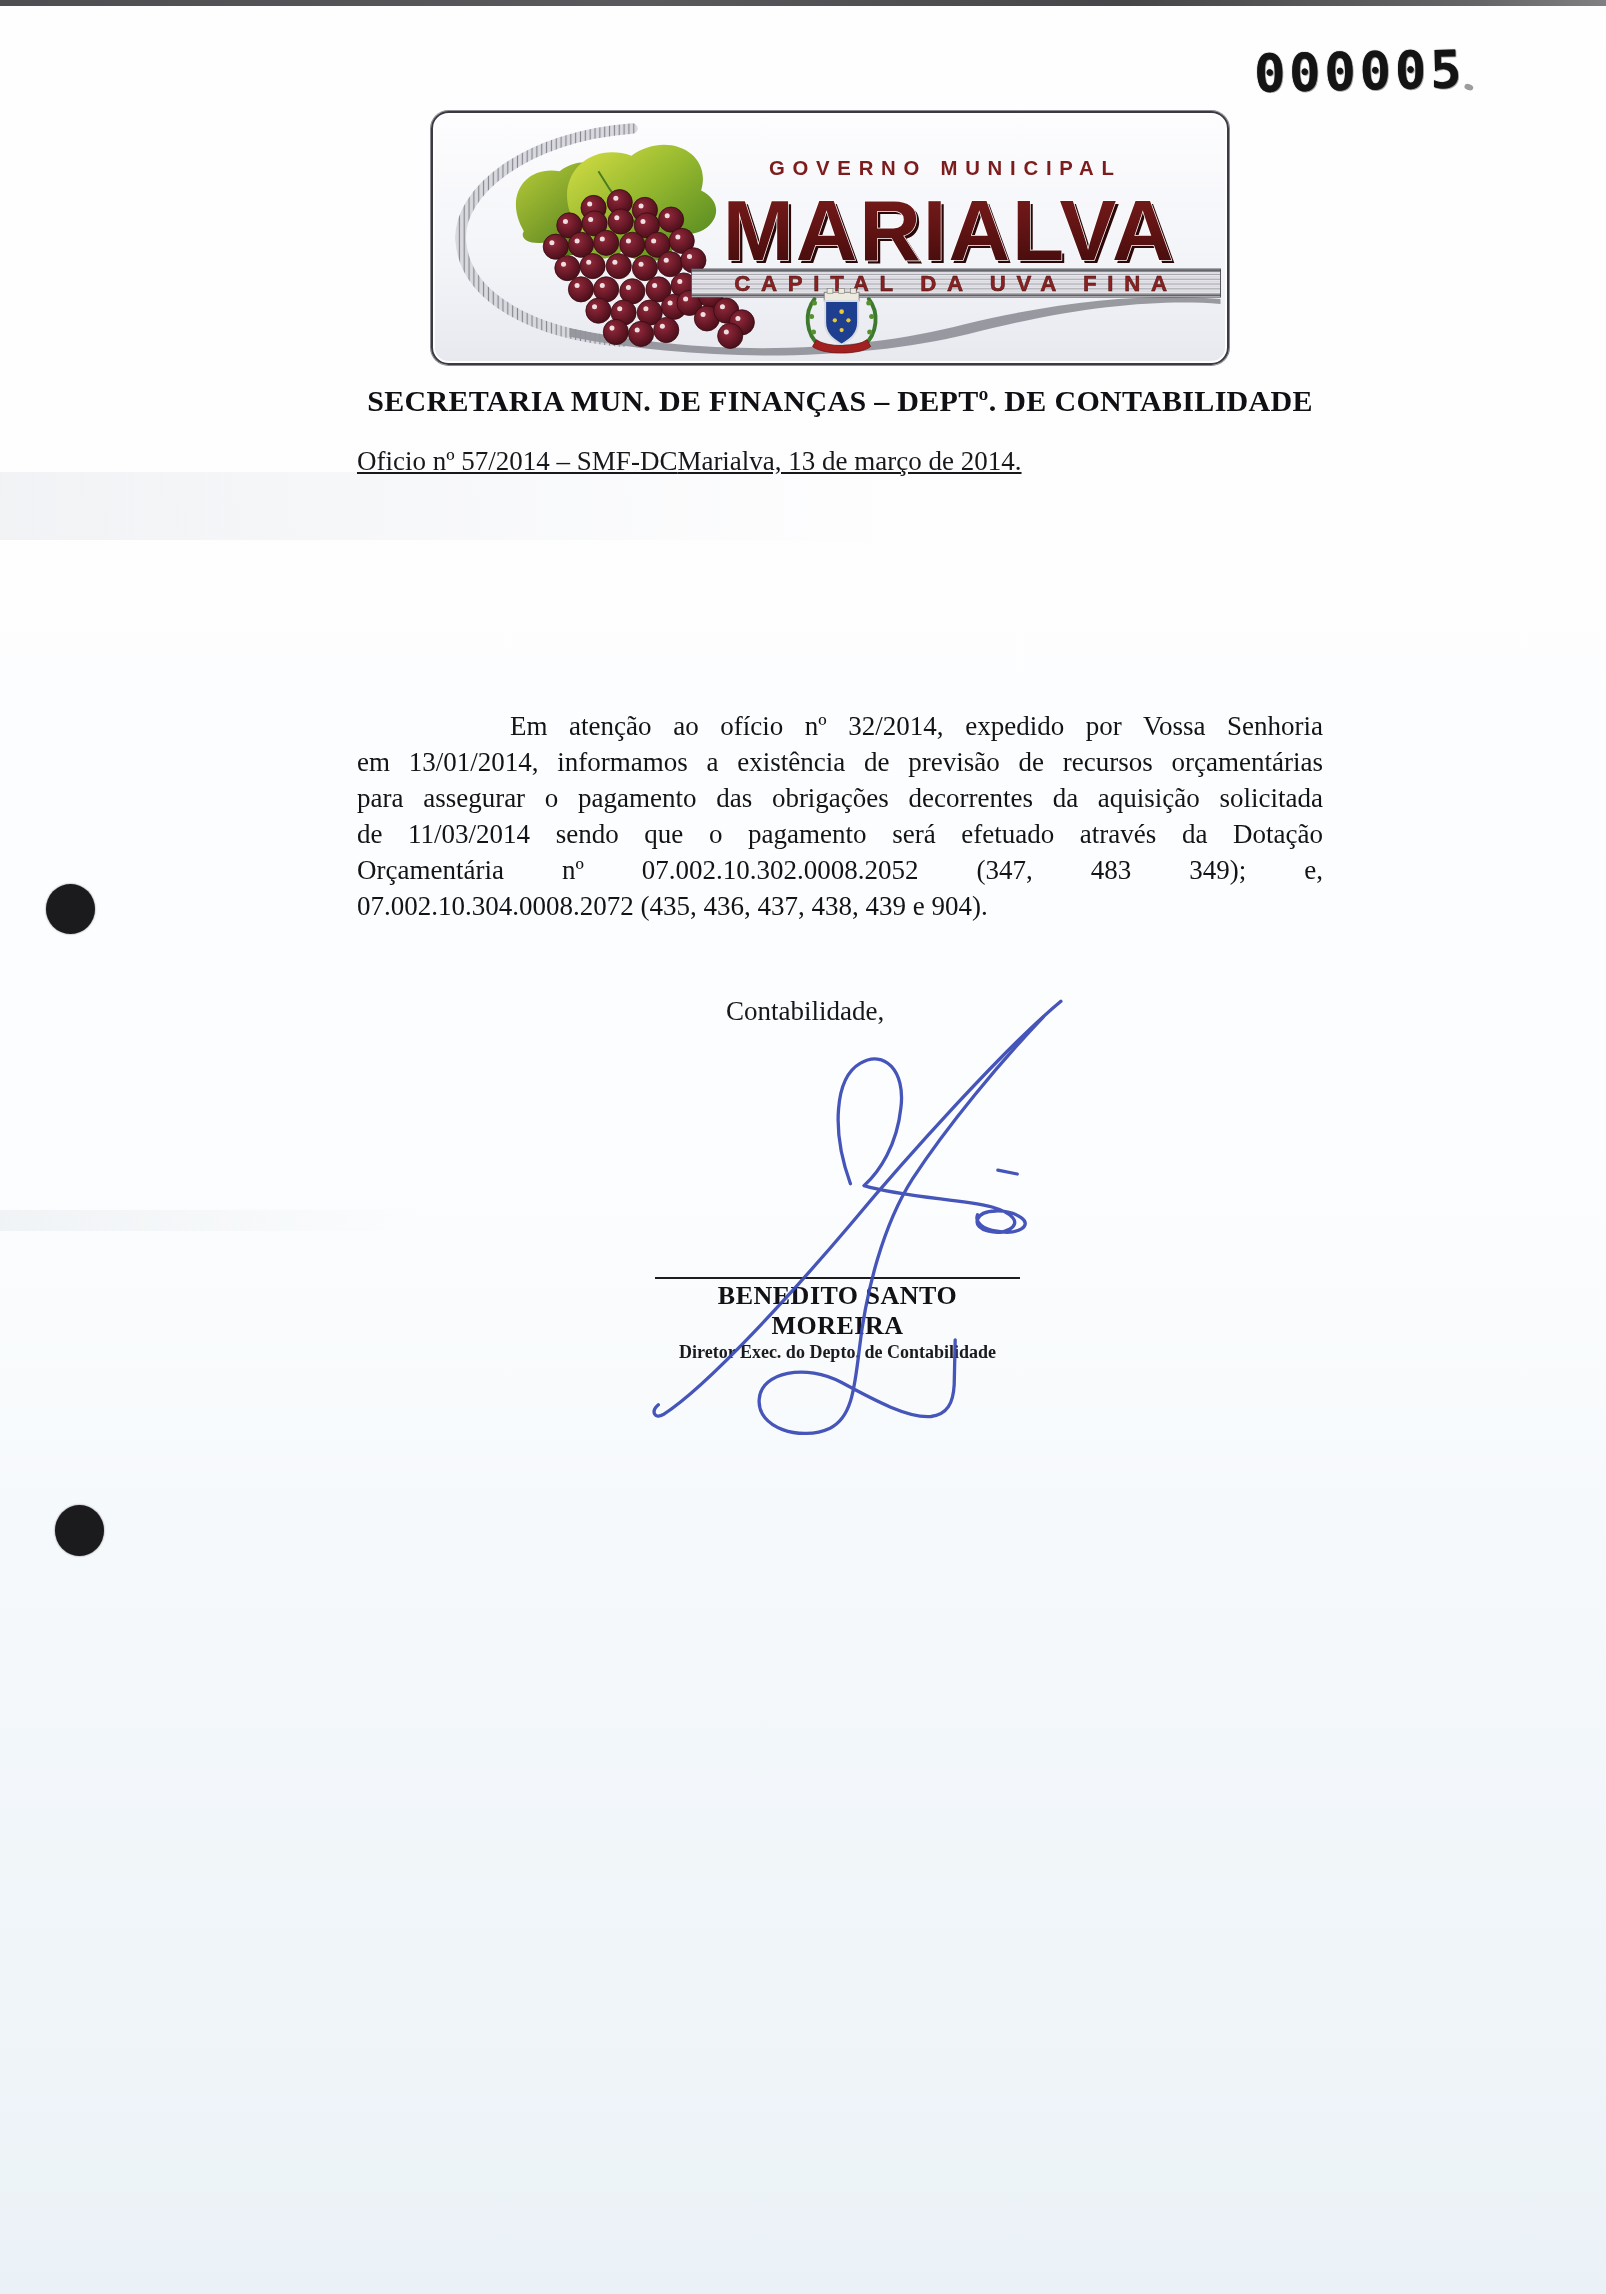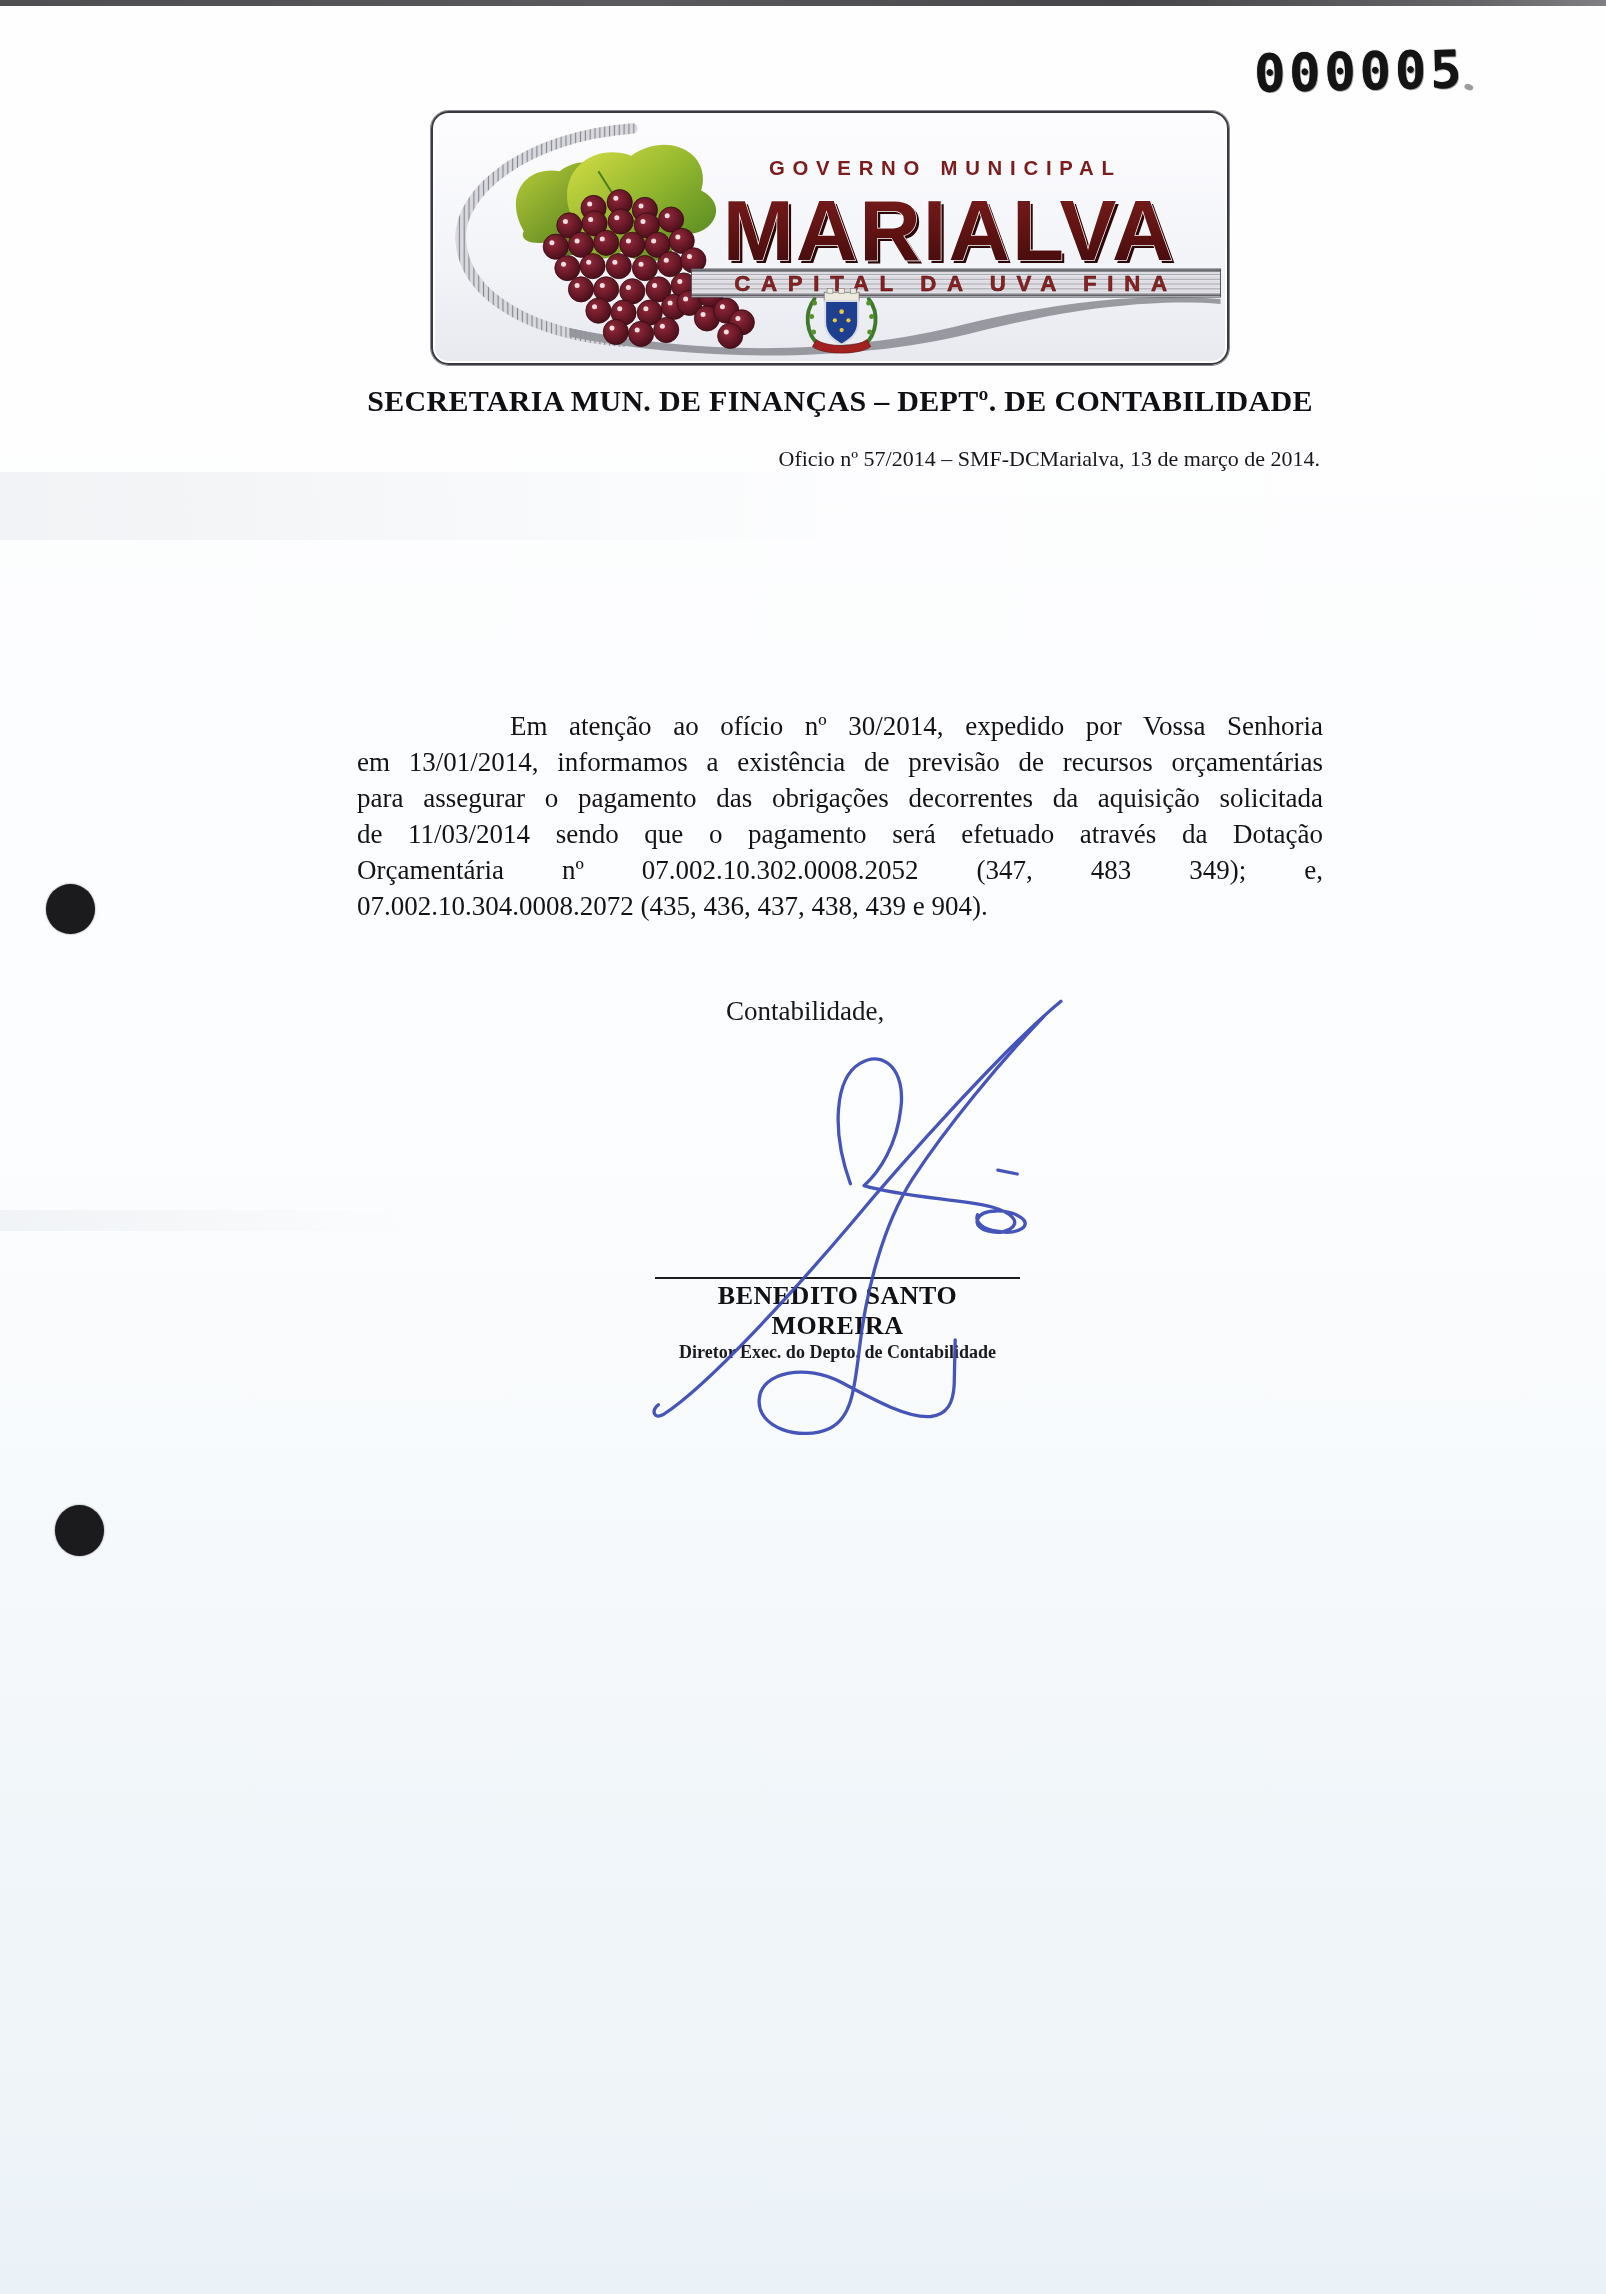--- a/index.html
+++ b/index.html
@@ -42,22 +42,22 @@
     box-shadow:inset 0 0 0 1.9px #ffffff, 0 0 0 1px #8a8a90;
   }
   .logo-box svg{position:absolute;left:0;top:0;}
   .doc-title{
     position:absolute;left:357px;top:384px;width:966px;
     text-align:center;font-weight:bold;font-size:30px;letter-spacing:0.3px;
     color:#101014;white-space:nowrap;
   }
   .ref-row{
     position:absolute;left:357px;top:446px;width:963px;
-    display:flex;justify-content:flex-end;
-    font-size:22px;color:#17171c;
+    display:flex;justify-content:flex-start;
+    font-size:27px;color:#17171c;text-decoration:underline;
   }
   .recipient{
     position:absolute;left:357px;top:543px;
     font-size:27px;line-height:34px;color:#17171c;
   }
   .body-text{
     position:absolute;left:357px;top:708px;width:966px;
     font-size:27px;line-height:36px;color:#141418;
   }
   .body-line{text-align:justify;text-align-last:justify;}
@@ -250,21 +250,21 @@
 
   <div class="doc-title">SECRETARIA MUN. DE FINANÇAS – DEPTº. DE CONTABILIDADE</div>
 
   <div class="ref-row">
     <span>Oficio nº 57/2014 – SMF-DC</span>
     <span>Marialva, 13 de março de 2014.</span>
   </div>
 
 
   <div class="body-text">
-    <div class="body-line first">Em atenção ao ofício nº 30/2014, expedido por Vossa Senhoria</div>
+    <div class="body-line first">Em atenção ao ofício nº 32/2014, expedido por Vossa Senhoria</div>
     <div class="body-line">em 13/01/2014, informamos a existência de previsão de recursos orçamentárias</div>
     <div class="body-line">para assegurar o pagamento das obrigações decorrentes da aquisição solicitada</div>
     <div class="body-line">de 11/03/2014 sendo que o pagamento será efetuado através da Dotação</div>
     <div class="body-line">Orçamentária nº 07.002.10.302.0008.2052 (347, 483 349); e,</div>
     <div class="body-line last">07.002.10.304.0008.2072 (435, 436, 437, 438, 439 e 904).</div>
   </div>
 
   <div class="valediction">Contabilidade,</div>
 
   <svg class="signature-svg" viewBox="0 0 620 500">

